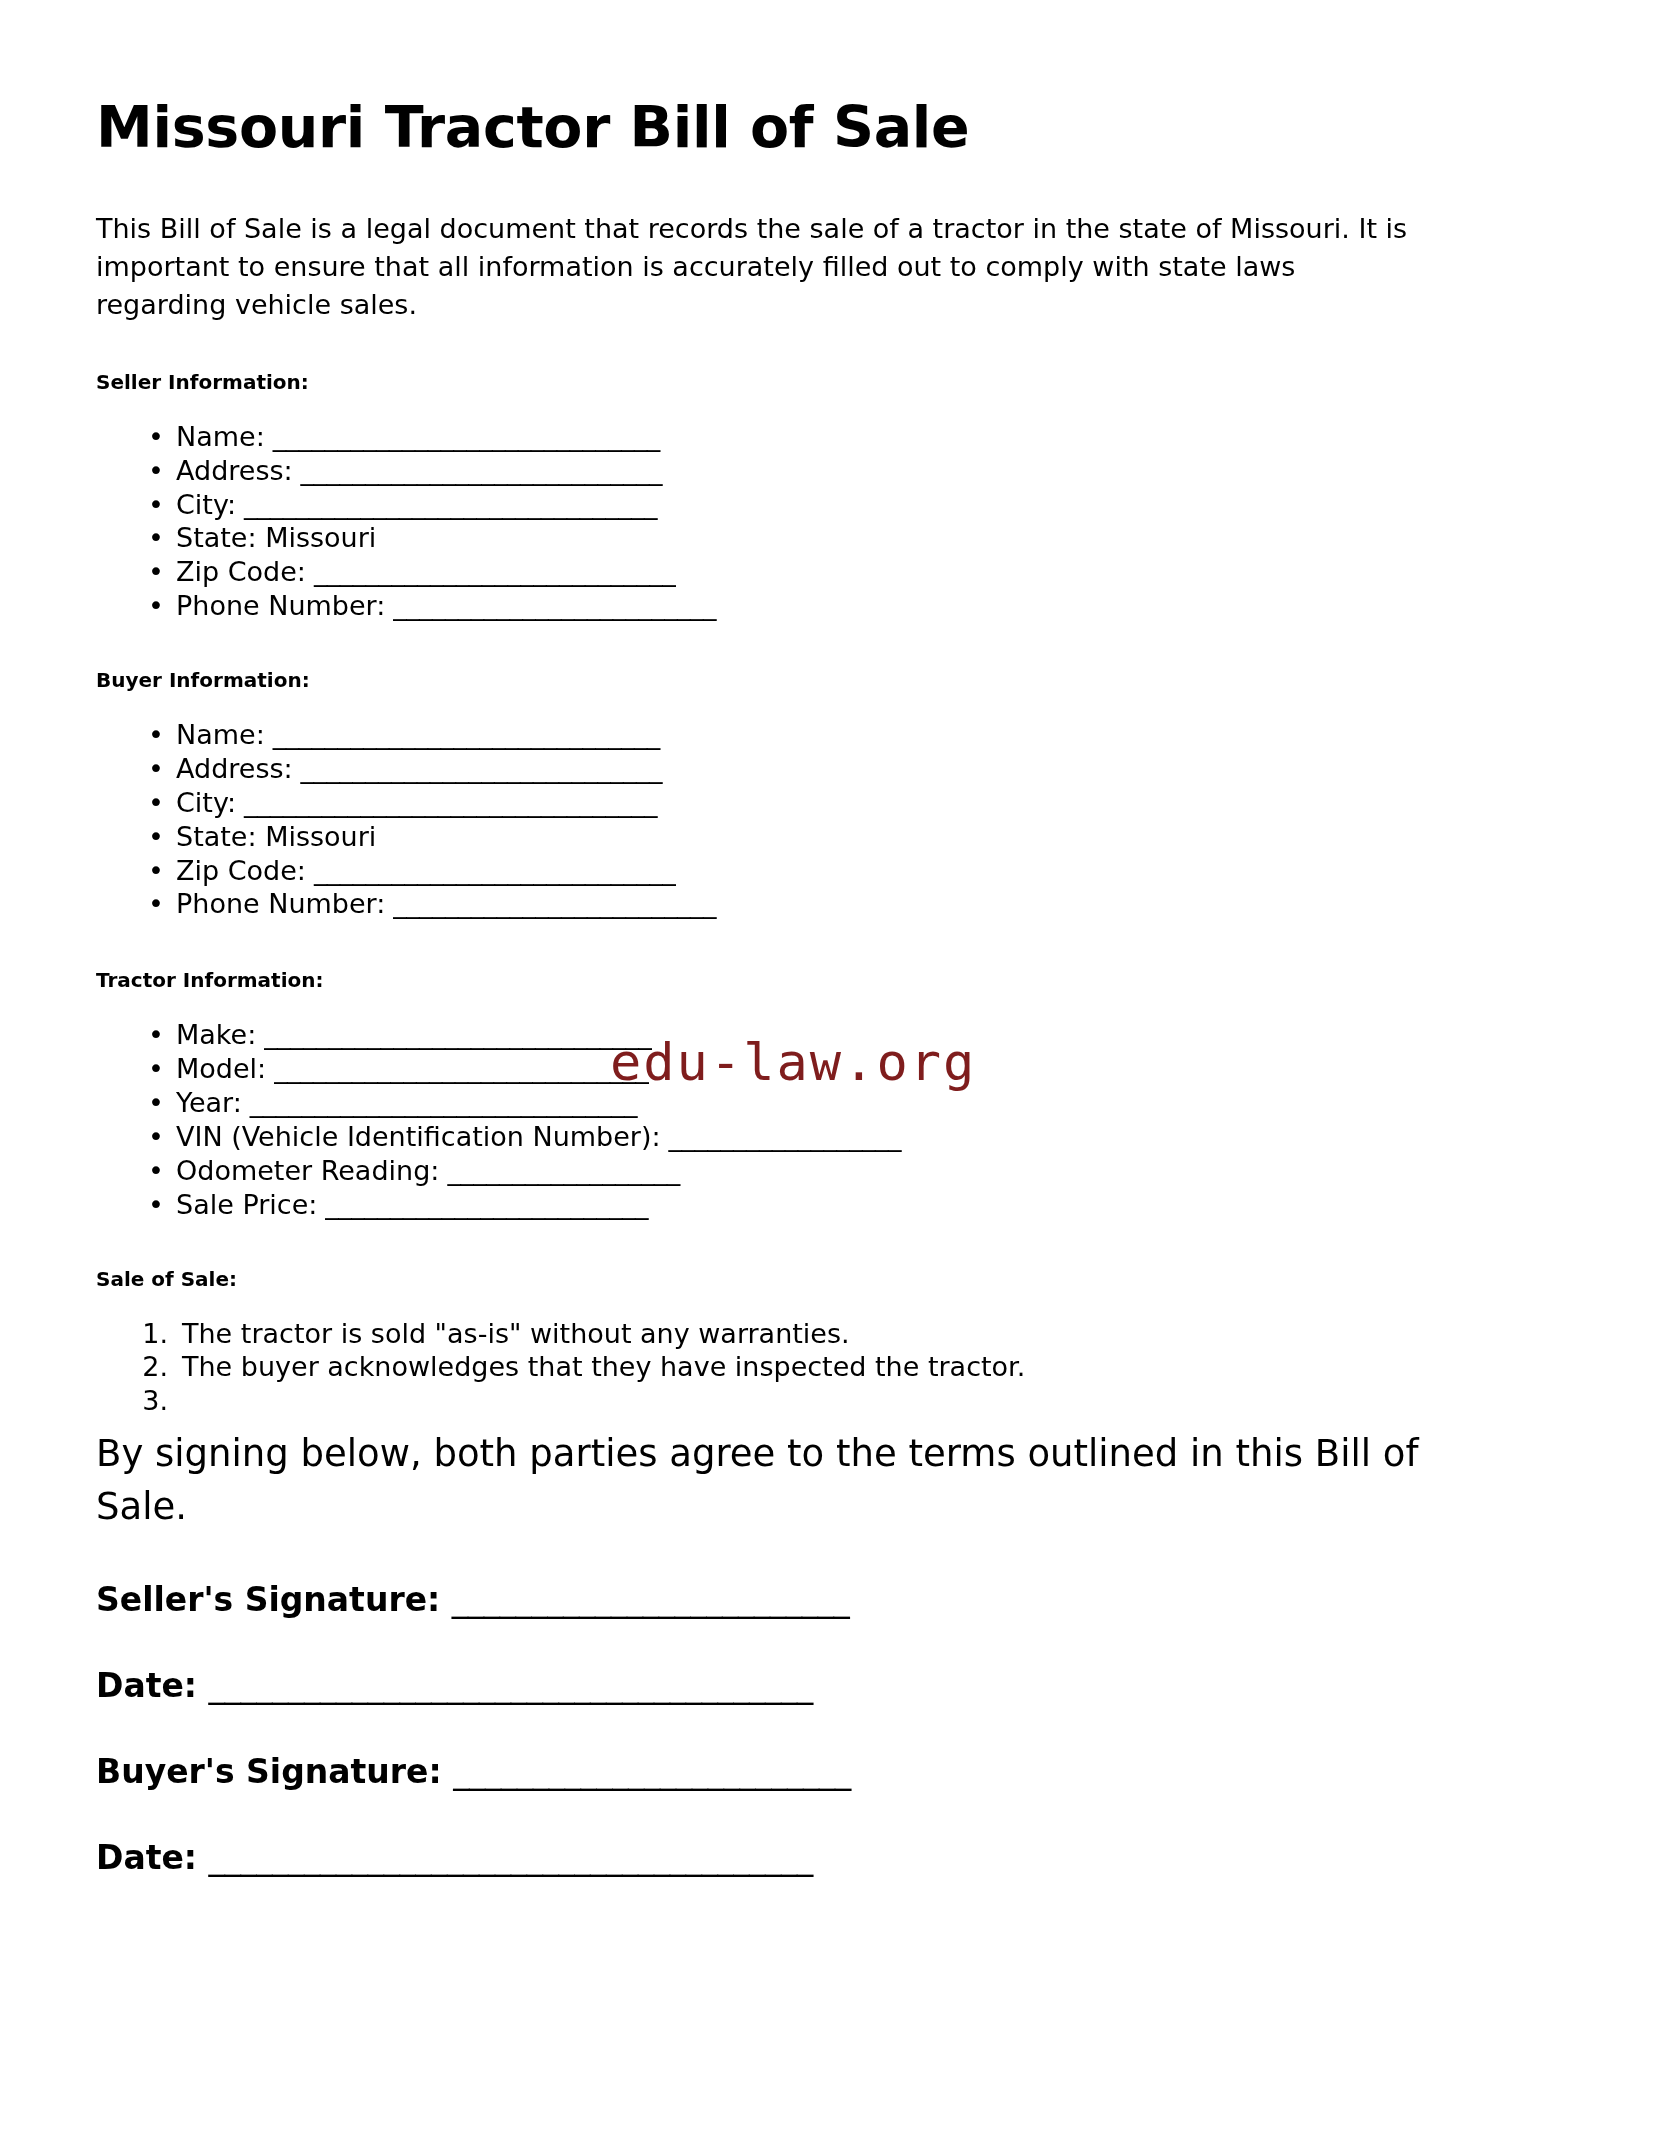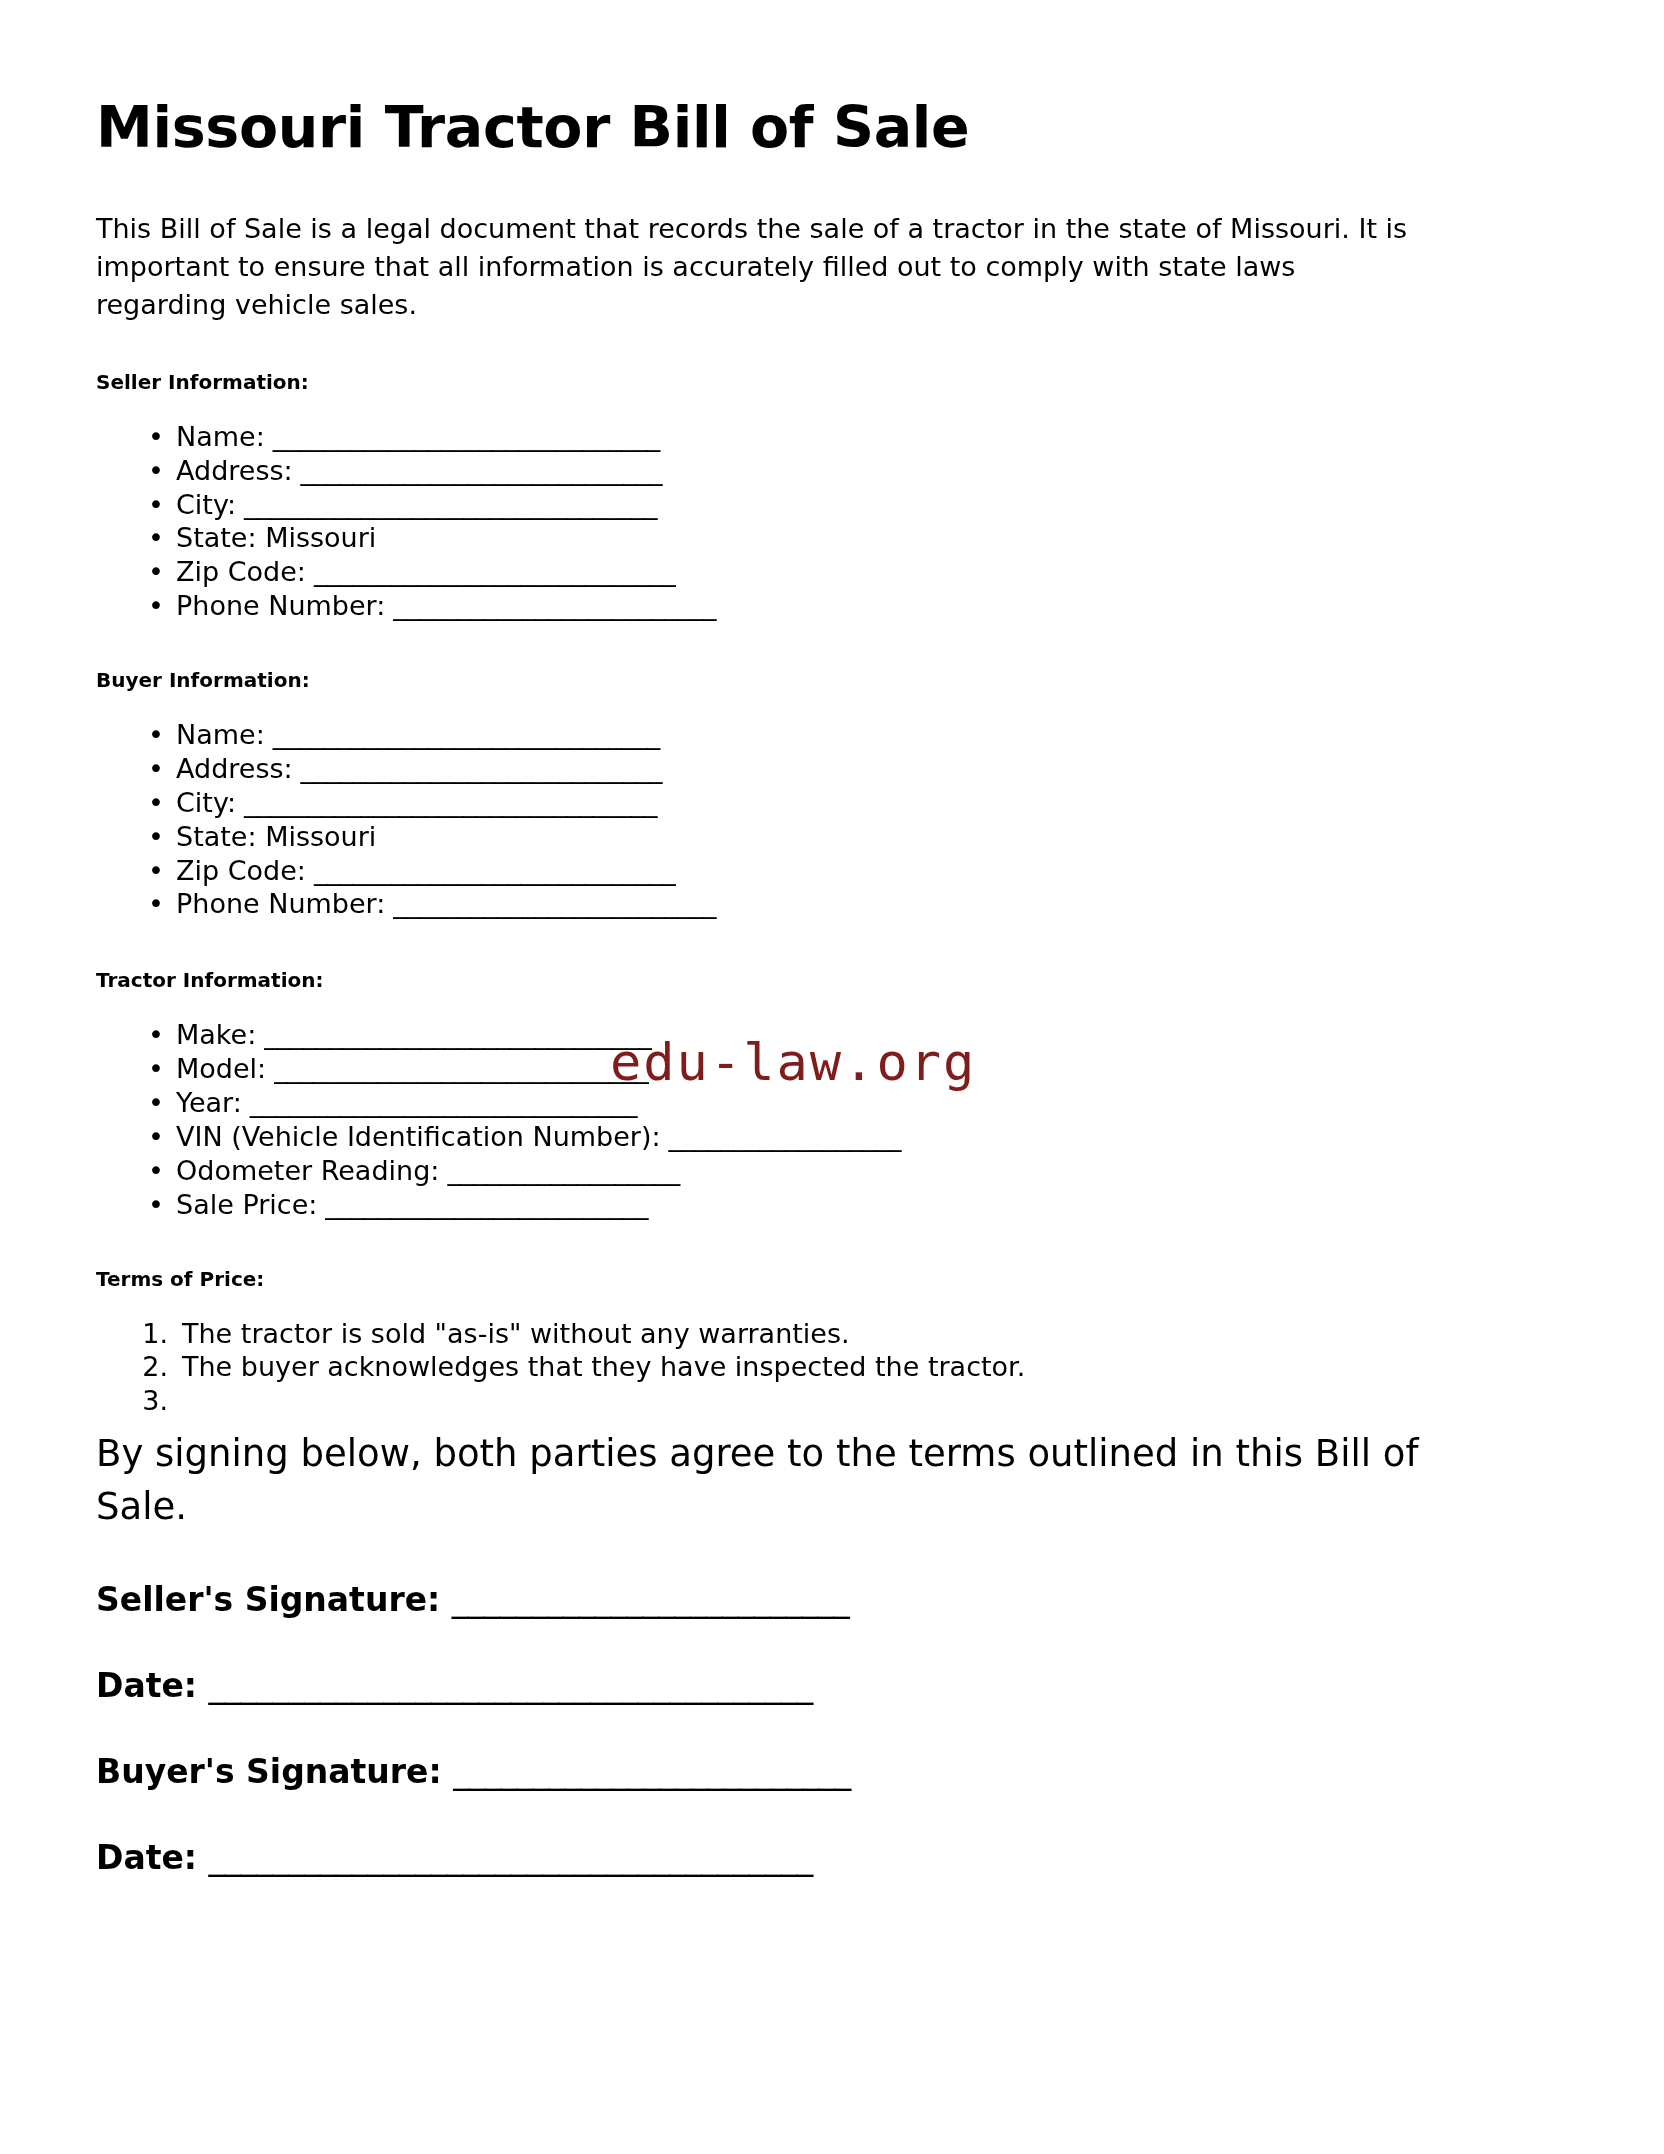--- a/index.html
+++ b/index.html
@@ -211,21 +211,21 @@
         <span class="bullet">•</span><span> VIN (Vehicle Identification Number):</span><span class="blank"> __________________</span>
       </li>
       <li>
         <span class="bullet">•</span><span> Odometer Reading:</span><span class="blank"> __________________</span>
       </li>
       <li>
         <span class="bullet">•</span><span> Sale Price:</span><span class="blank"> _________________________</span>
       </li>
     </ul>
 
-    <h2 class="section-heading">Terms of Price:</h2>
+    <h2 class="section-heading">Sale of Sale:</h2>
 
     <ol class="terms-list">
       <li>
         <span class="marker">1.</span><span> The tractor is sold "as-is" without any warranties.</span>
       </li>
       <li>
         <span class="marker">2.</span><span> The buyer acknowledges that they have inspected the tractor.</span>
       </li>
       <li>
         <span class="marker">3.</span>

